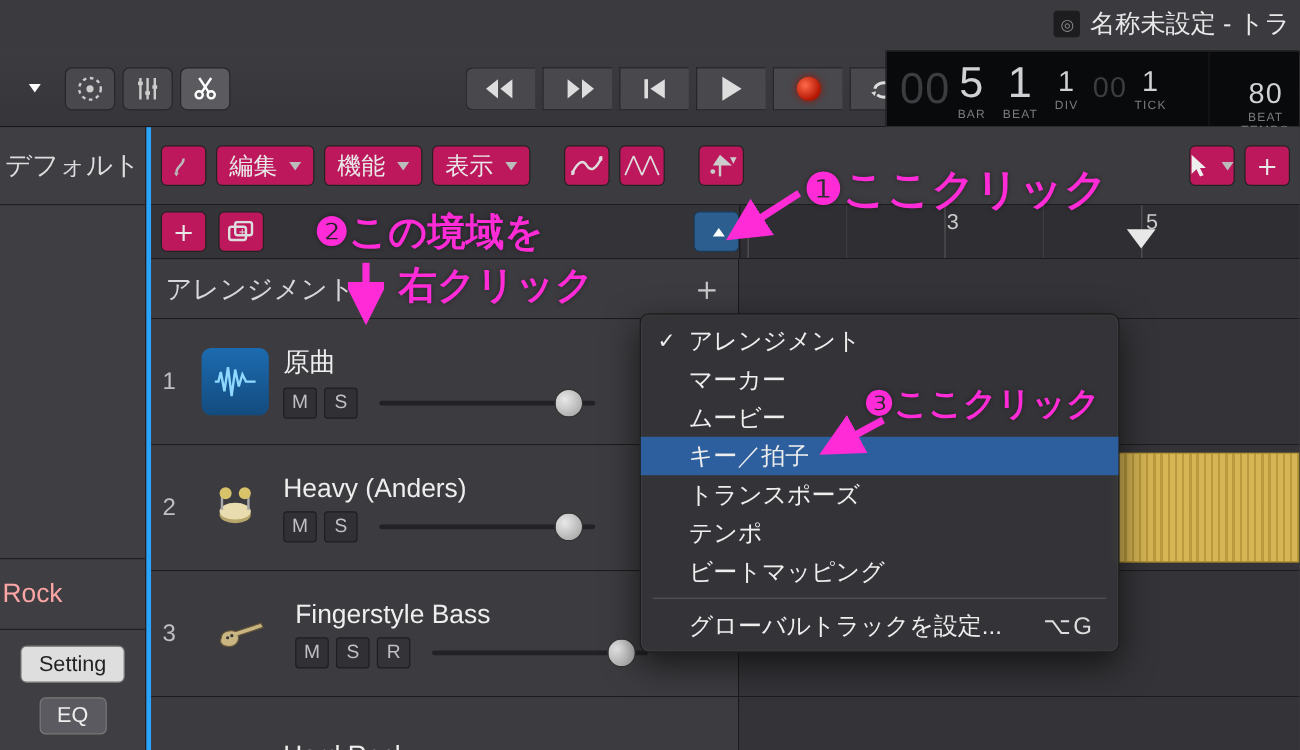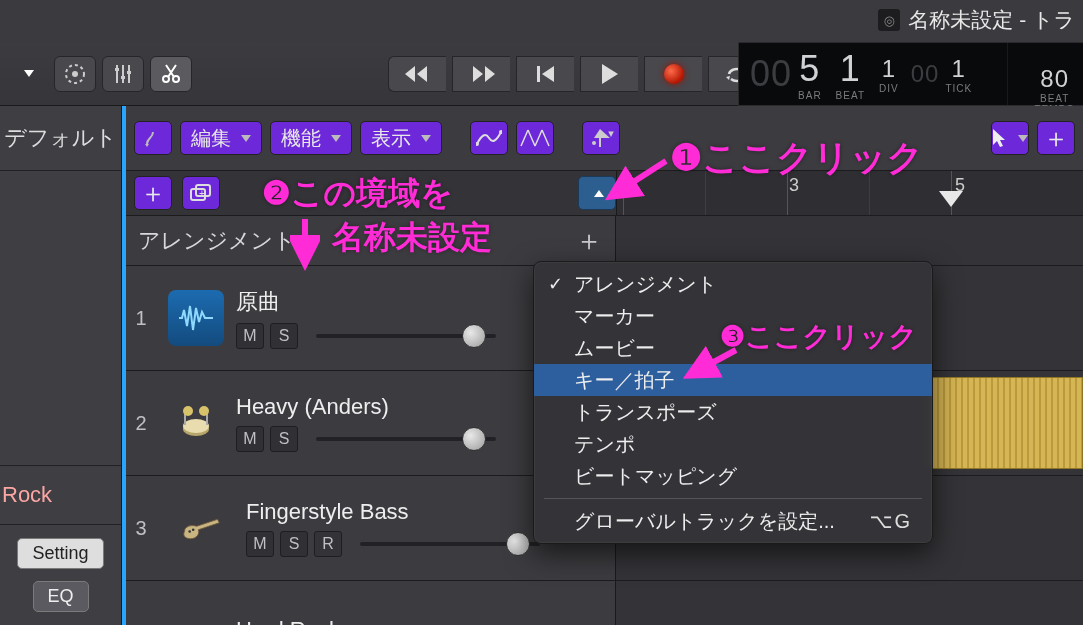--- a/index.html
+++ b/index.html
@@ -101,21 +101,21 @@
     border-left: 4px solid #2aa5ff;
     background:#3c3c40;
   }
   .arr-toolbar{
     height:65px; border-bottom:1px solid #1c1c1e;
     display:flex;align-items:center;gap:8px;padding:0 8px;
     background:#3c3c40;
   }
   .sm-btn{
     height:34px;border-radius:5px;border:1px solid #222;
-    background:#6d28d9;color:#e8e8e8;
+    background:#be185d;color:#e8e8e8;
     display:flex;align-items:center;padding:0 10px;font-size:20px;gap:6px;
   }
   .sm-btn.icon{min-width:38px;justify-content:center;padding:0;}
   .sm-btn.blue{background:#2c5f8f;border-color:#1c3a58;color:#fff;}
   .chev{width:0;height:0;border-left:5px solid transparent;border-right:5px solid transparent;border-top:7px solid #bbb;display:inline-block;margin-left:4px;}
   .chev-up{border-top:none;border-bottom:7px solid #fff;}
   .pointer-tool{margin-left:auto;}
   
   
   .ruler-strip{
@@ -530,21 +530,21 @@
   <defs>
       <marker id="ah1" markerWidth="6" markerHeight="6" refX="5" refY="3" orient="auto">
         <path d="M0 0L6 3L0 6z" fill="#ff2bd6"></path>
       </marker>
     </defs>
   <path d="M66 6 L10 42" stroke="#ff2bd6" stroke-width="6" marker-end="url(#ah1)"></path>
 </svg>
 
 <div class="anno" style="left:262px;top:172px;">
   <div><span>❷この境域を</span></div>
-  <div style="margin-left:70px;"><span>名称未設定</span></div>
+  <div style="margin-left:70px;"><span>右クリック</span></div>
 </div>
 <svg class="arrow" style="left:290px;top:215px;" width="30" height="60">
   <defs>
       <marker id="ah2" markerWidth="6" markerHeight="6" refX="5" refY="3" orient="auto">
         <path d="M0 0L6 3L0 6z" fill="#ff2bd6"></path>
       </marker>
     </defs>
   <path d="M15 4 L15 50" stroke="#ff2bd6" stroke-width="6" marker-end="url(#ah2)"></path>
 </svg>
 

